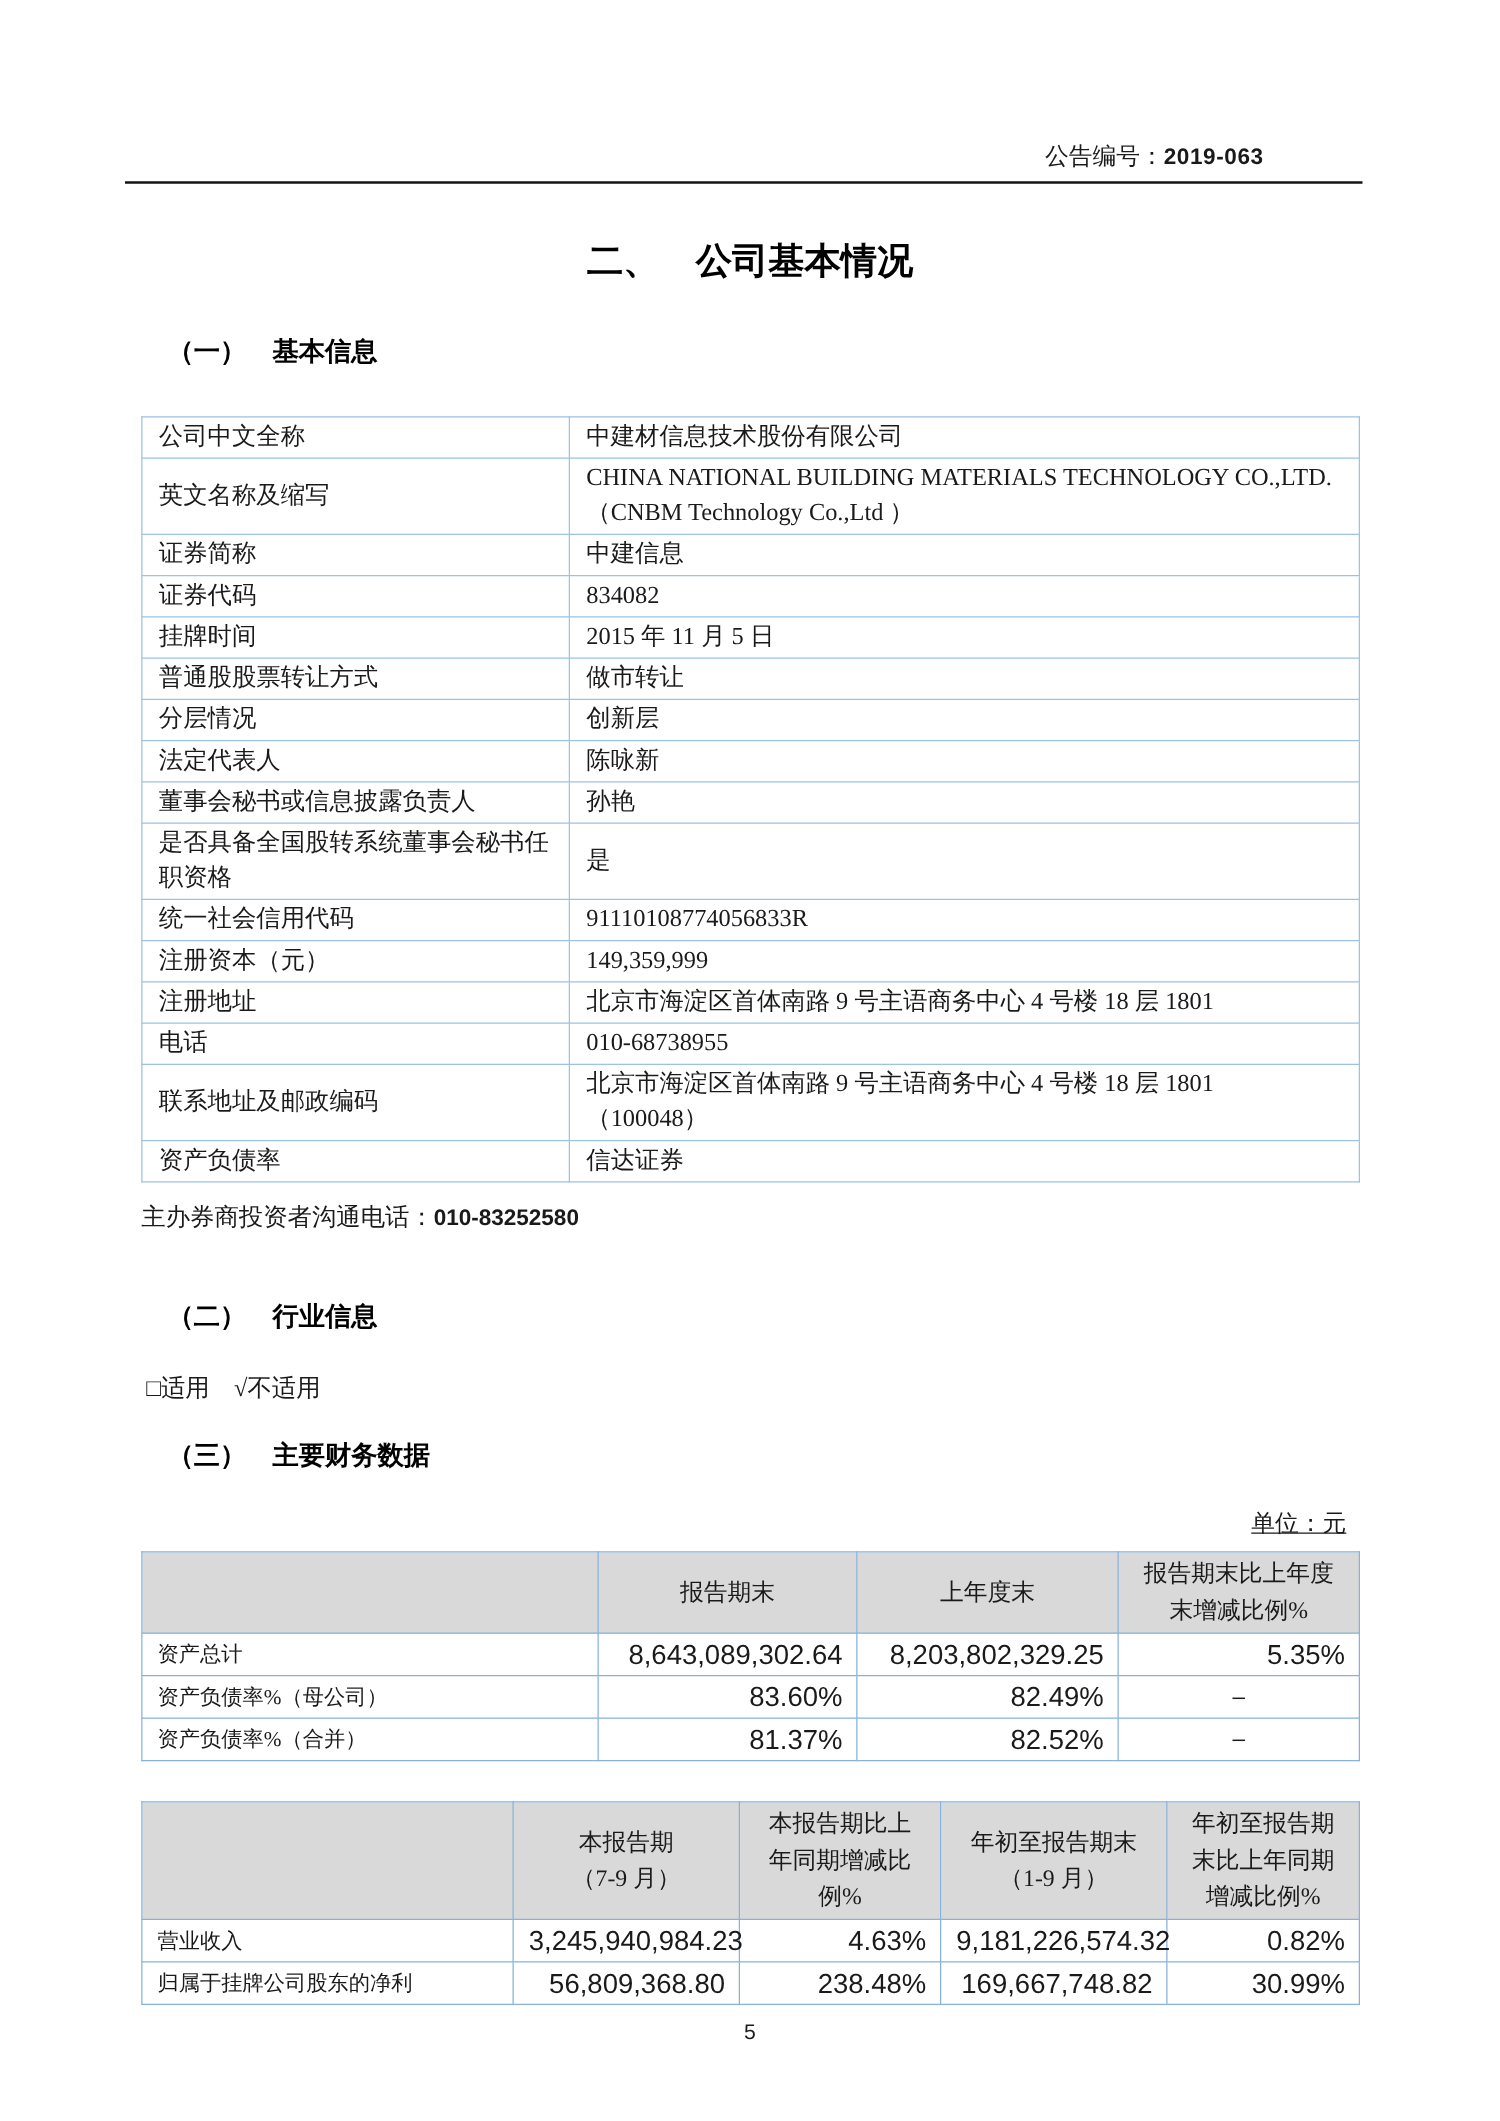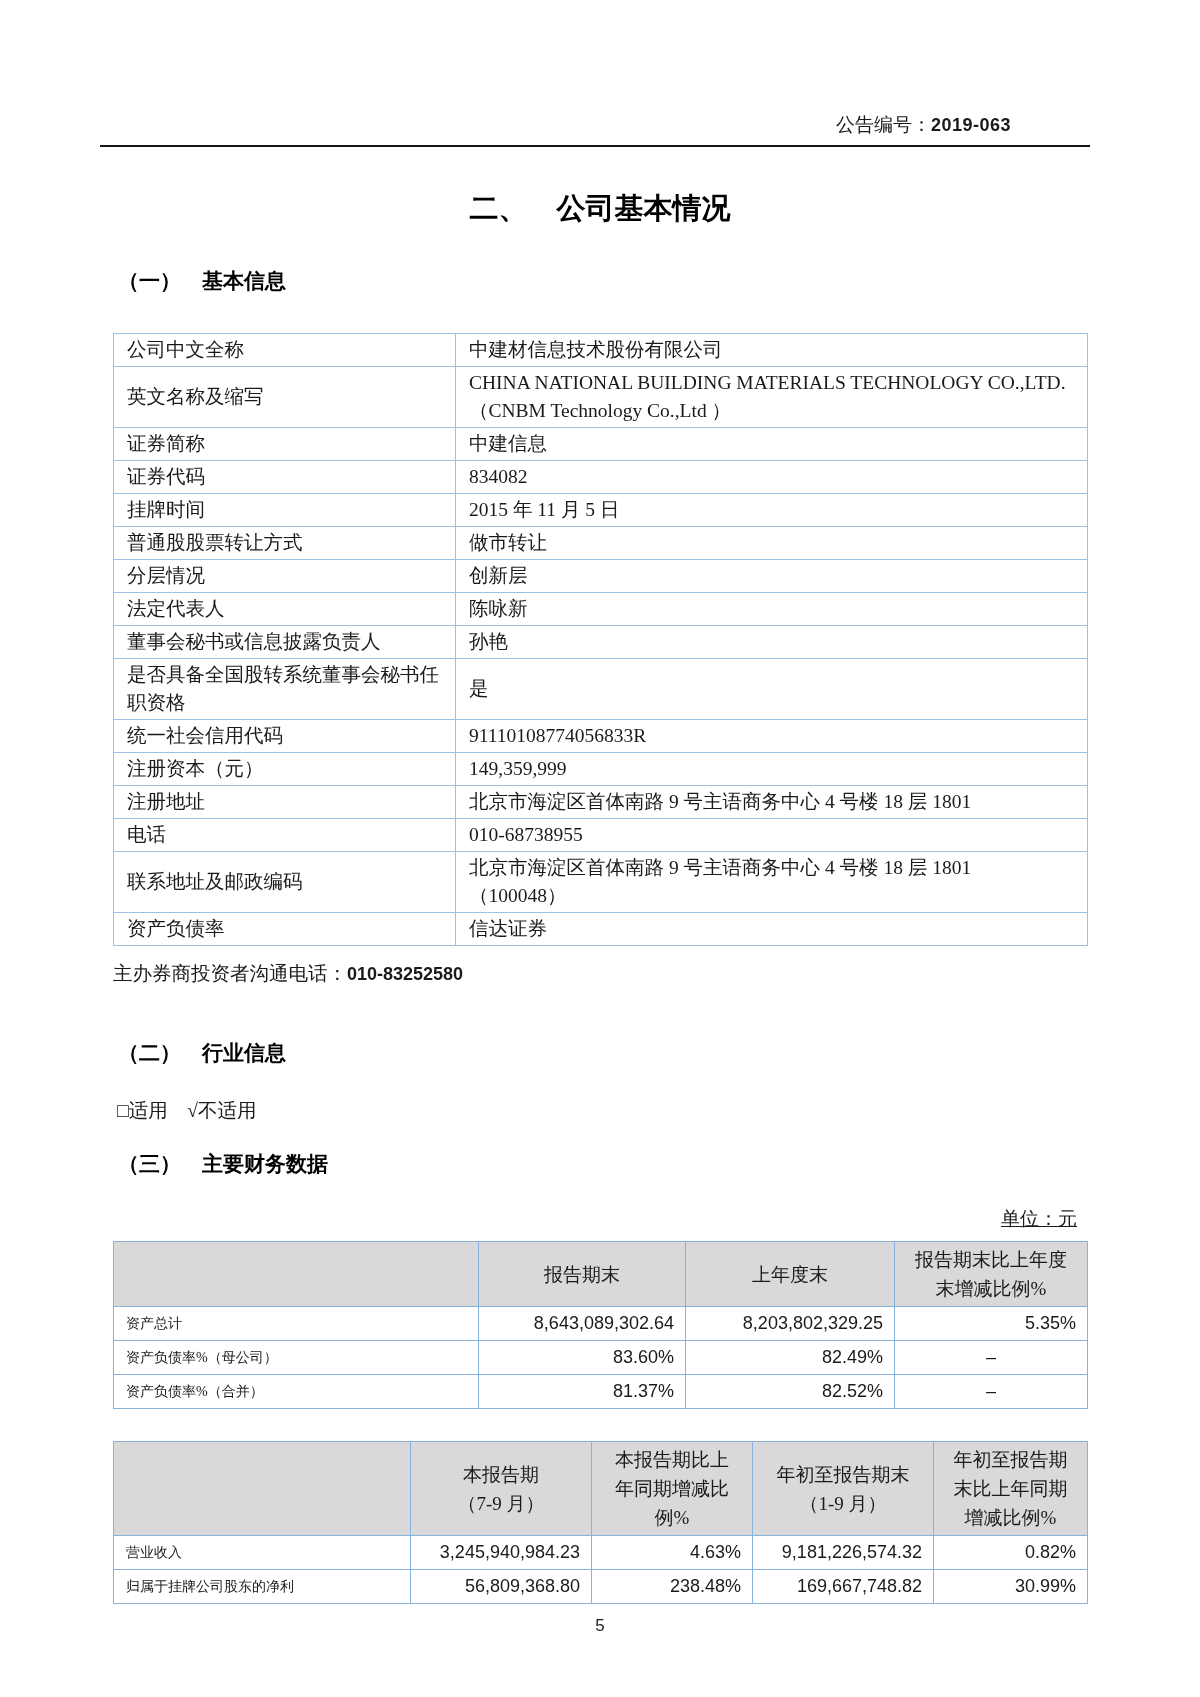--- a/index.html
+++ b/index.html
@@ -9,21 +9,21 @@
   }
   .content { margin:0 113px; width:974px; }
 
   .doc-header { padding-top:112px; text-align:right; padding-right:76px; font-size:19px; }
   .doc-header .num { font-family:"Liberation Sans", sans-serif; font-weight:bold; font-size:18px; letter-spacing:0.5px; }
   .rule { margin-top:7px; margin-left:-13px; width:990px; border-top:2.5px solid #141414; height:0; }
 
   .title { margin:42px 0 0 0; text-align:center; font-family:"Liberation Sans", sans-serif;
            font-size:29px; font-weight:bold; color:#000; }
 
-  .sec-heading { margin:0; padding-left:5px; font-family:"Liberation Sans", sans-serif;
+  .sec-heading { margin:16px; padding-left:5px; font-family:"Liberation Sans", sans-serif;
                  font-size:21px; font-weight:bold; color:#000; }
   #s1 { margin-top:38px; }
   #s2 { margin-top:52px; }
   #s3 { margin-top:26px; }
 
   table { border-collapse:collapse; table-layout:fixed; }
 
   .basic { margin-top:38px; width:974px; }
   .basic td { border:1.6px solid #9cc2e5; font-size:19.5px; line-height:28px;
               padding:2px 13px; vertical-align:middle; white-space:pre-line; word-break:break-all; }
@@ -32,22 +32,22 @@
   .broker-note .phone { font-family:"Liberation Sans", sans-serif; font-weight:bold; font-size:18px; }
 
   .applicability { margin:30px 0 0 0; padding-left:4px; font-size:19.5px; }
 
   .unit-note { margin:28px 0 0 0; text-align:right; padding-right:10px; font-size:19px;text-decoration:underline; }
 
   .fin { width:974px; }
   .fin th, .fin td { border:1.6px solid #86b2dc; vertical-align:middle; }
   .fin th { background:#d9d9d9; font-weight:normal; font-size:19px; line-height:29px;
             text-align:center; padding:3px 6px; white-space:pre-line; }
-  .fin td { font-size:14px; line-height:27px; padding:3px 12px; }
-  .fin td.num { font-family:"Liberation Sans", sans-serif; font-size:18px; text-align:right; padding-right:11px; }
+  .fin td { font-size:17px; line-height:27px; padding:3px 12px; }
+  .fin td.num { font-family:"Liberation Sans", sans-serif; font-size:22px; text-align:right; padding-right:11px; }
   .fin td.ctr { font-family:"Liberation Sans", sans-serif; font-size:18px; text-align:center; }
   #fin1 { margin-top:9px; }
   #fin2 { margin-top:32px; }
 
   .page-number { margin-top:12px; text-align:center; font-family:"Liberation Sans", sans-serif; font-size:17px; }
 </style>
 </head>
 <body>
 
 <div class="page">

